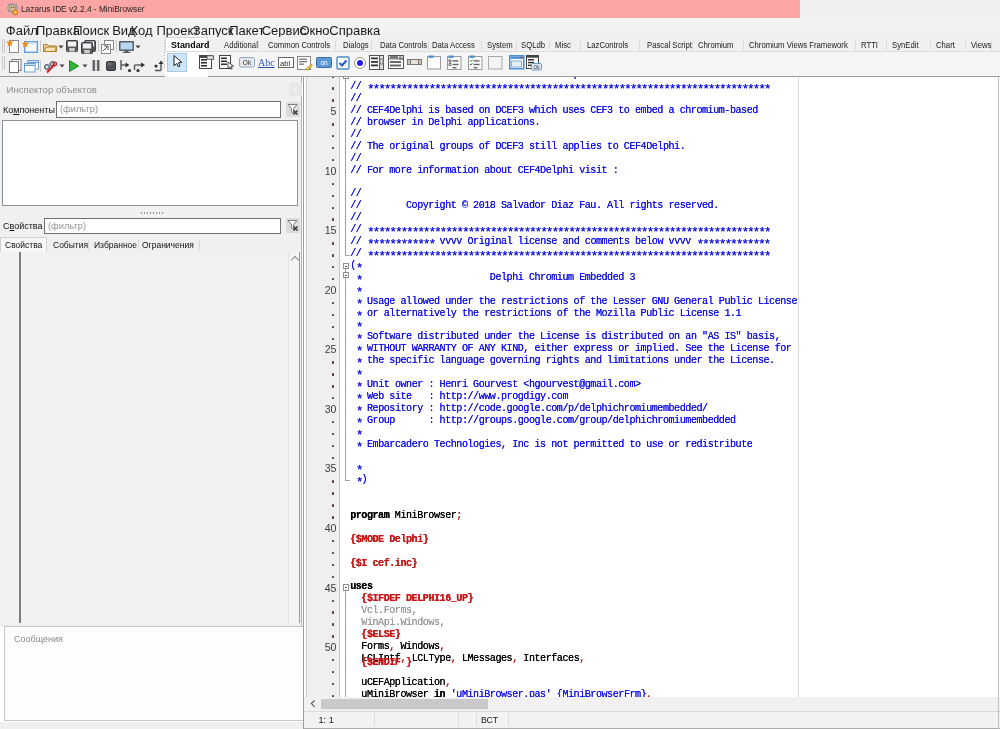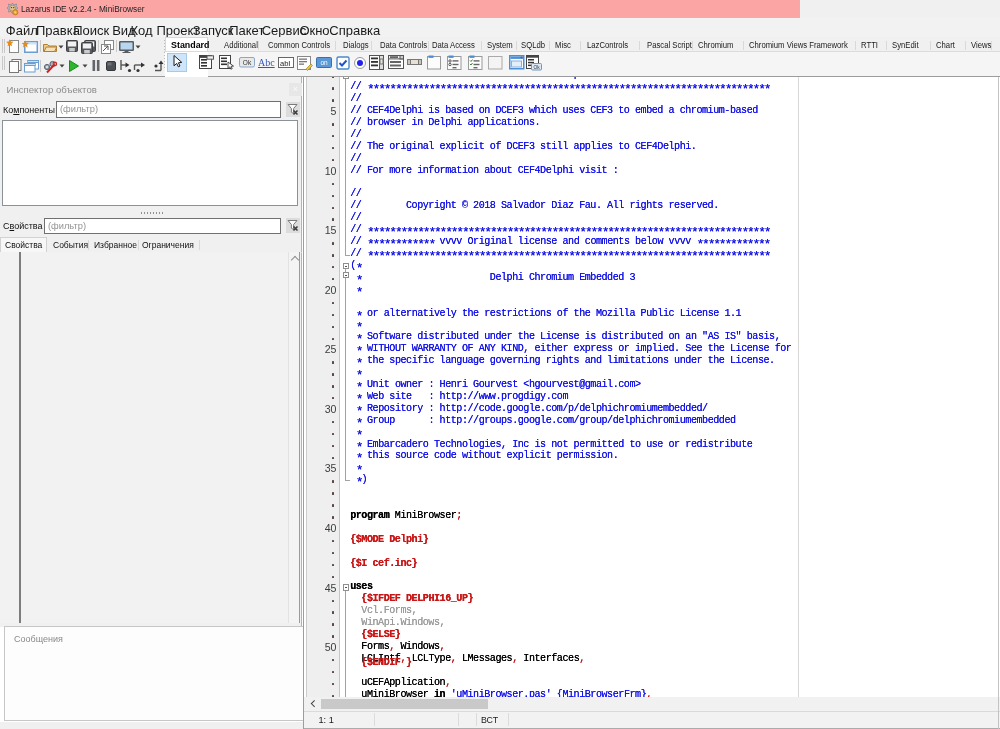--- a/index.html
+++ b/index.html
@@ -488,45 +488,45 @@
 <div class="fc" style="top:402.70px"></div>
 <div class="fv" style="top:513.64px;height:106.36px"></div>
     <div id="margin"></div>
     <div id="code">
           <div class="ln" style="top:-7.69px"><i class="c">// <b class="st">*****************************</b> CEF4Delphi <b class="st">*******************************</b></i></div>
 <div class="ln" style="top:4.22px"><i class="c">// <b class="st">************************************************************************</b></i></div>
 <div class="ln" style="top:16.13px"><i class="c">//</i></div>
 <div class="ln" style="top:28.04px"><i class="c">// CEF4Delphi is based on DCEF3 which uses CEF3 to embed a chromium-based</i></div>
 <div class="ln" style="top:39.95px"><i class="c">// browser in Delphi applications.</i></div>
 <div class="ln" style="top:51.86px"><i class="c">//</i></div>
-<div class="ln" style="top:63.77px"><i class="c">// The original explicit of DCEF3 still applies to CEF4Delphi.</i></div>
+<div class="ln" style="top:63.77px"><i class="c">// The original groups of DCEF3 still applies to CEF4Delphi.</i></div>
 <div class="ln" style="top:75.68px"><i class="c">//</i></div>
 <div class="ln" style="top:87.59px"><i class="c">// For more information about CEF4Delphi visit :</i></div>
 <div class="ln" style="top:111.41px"><i class="c">//</i></div>
 <div class="ln" style="top:123.32px"><i class="c">//        Copyright © 2018 Salvador Diaz Fau. All rights reserved.</i></div>
 <div class="ln" style="top:135.23px"><i class="c">//</i></div>
 <div class="ln" style="top:147.14px"><i class="c">// <b class="st">************************************************************************</b></i></div>
 <div class="ln" style="top:159.05px"><i class="c">// <b class="st">************</b> vvvv Original license and comments below vvvv <b class="st">*************</b></i></div>
 <div class="ln" style="top:170.96px"><i class="c">// <b class="st">************************************************************************</b></i></div>
 <div class="ln" style="top:182.87px"><i class="c">(<b class="st">*</b></i></div>
 <div class="ln" style="top:194.78px"><i class="c"> <b class="st">*</b>                       Delphi Chromium Embedded 3</i></div>
 <div class="ln" style="top:206.69px"><i class="c"> <b class="st">*</b></i></div>
+<div class="ln" style="top:218.60px"><i class="c"> <b class="st">*</b> Usage allowed under the restrictions of the Lesser GNU General Public License</i></div>
 <div class="ln" style="top:230.51px"><i class="c"> <b class="st">*</b> or alternatively the restrictions of the Mozilla Public License 1.1</i></div>
 <div class="ln" style="top:242.42px"><i class="c"> <b class="st">*</b></i></div>
 <div class="ln" style="top:254.33px"><i class="c"> <b class="st">*</b> Software distributed under the License is distributed on an "AS IS" basis,</i></div>
 <div class="ln" style="top:266.24px"><i class="c"> <b class="st">*</b> WITHOUT WARRANTY OF ANY KIND, either express or implied. See the License for</i></div>
 <div class="ln" style="top:278.15px"><i class="c"> <b class="st">*</b> the specific language governing rights and limitations under the License.</i></div>
 <div class="ln" style="top:290.06px"><i class="c"> <b class="st">*</b></i></div>
 <div class="ln" style="top:301.97px"><i class="c"> <b class="st">*</b> Unit owner : Henri Gourvest &lt;hgourvest@gmail.com&gt;</i></div>
 <div class="ln" style="top:313.88px"><i class="c"> <b class="st">*</b> Web site   : http://www.progdigy.com</i></div>
 <div class="ln" style="top:325.79px"><i class="c"> <b class="st">*</b> Repository : http://code.google.com/p/delphichromiumembedded/</i></div>
 <div class="ln" style="top:337.70px"><i class="c"> <b class="st">*</b> Group      : http://groups.google.com/group/delphichromiumembedded</i></div>
 <div class="ln" style="top:349.61px"><i class="c"> <b class="st">*</b></i></div>
 <div class="ln" style="top:361.52px"><i class="c"> <b class="st">*</b> Embarcadero Technologies, Inc is not permitted to use or redistribute</i></div>
-<div class="ln" style="top:373.43px"><i class="c"> <b class="st">*</b> this source code without explicit permission.</i></div>
 <div class="ln" style="top:385.34px"><i class="c"> <b class="st">*</b></i></div>
 <div class="ln" style="top:397.25px"><i class="c"> <b class="st">*</b>)</i></div>
 <div class="ln" style="top:409.16px"></div>
 <div class="ln" style="top:421.07px"></div>
 <div class="ln" style="top:432.98px"><i class="k">program</i><i class="p"> MiniBrowser</i><i class="s">;</i></div>
 <div class="ln" style="top:444.89px"></div>
 <div class="ln" style="top:456.80px"><i class="d">{$MODE Delphi}</i></div>
 <div class="ln" style="top:468.71px"></div>
 <div class="ln" style="top:480.62px"><i class="d">{$I cef.inc}</i></div>
 <div class="ln" style="top:492.53px"></div>

